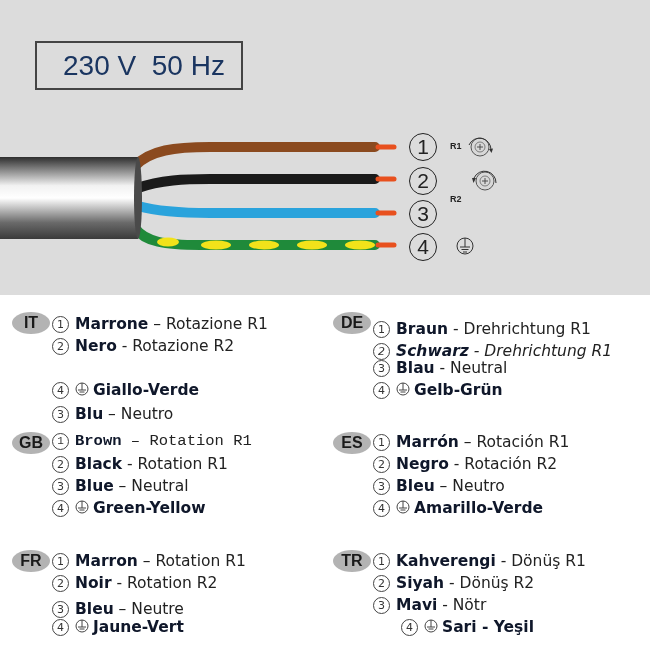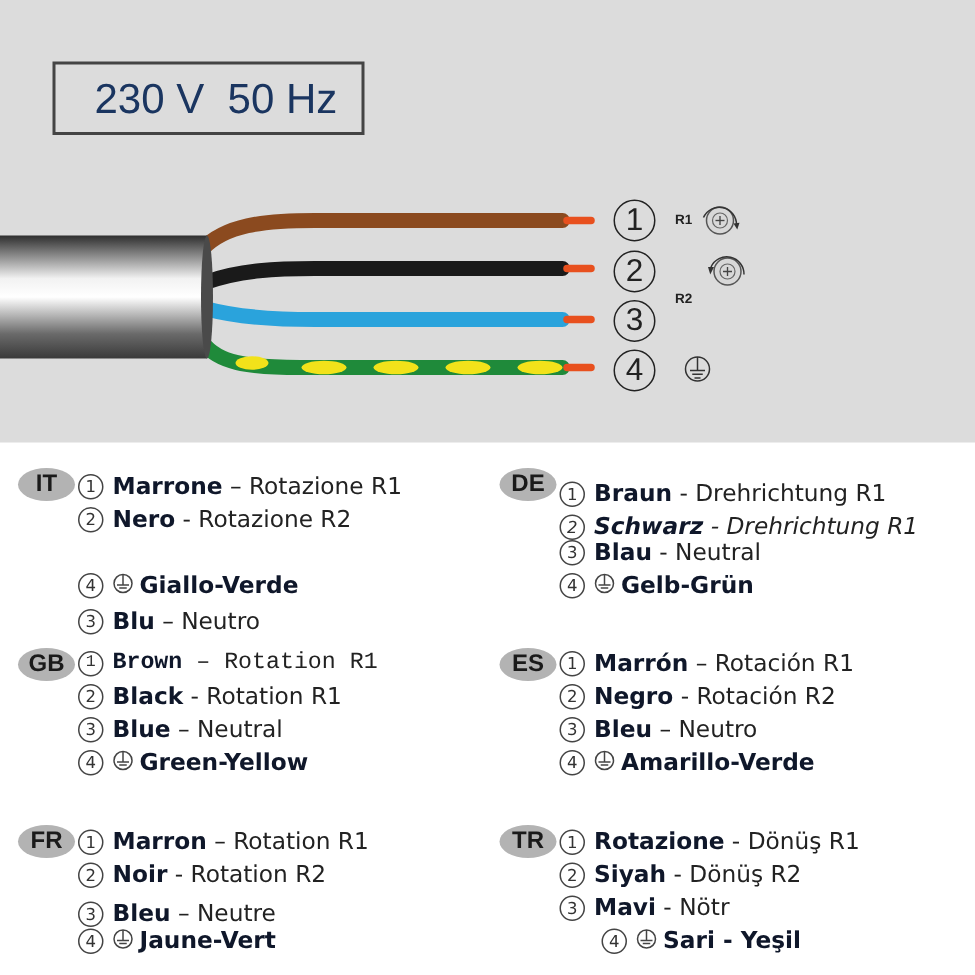--- a/index.html
+++ b/index.html
@@ -235,21 +235,21 @@
           <line x1="7" y1="1" x2="7" y2="8" stroke="#444" stroke-width="1"></line>
           <line x1="3" y1="8" x2="11" y2="8" stroke="#444" stroke-width="1"></line>
           <line x1="4.5" y1="10" x2="9.5" y2="10" stroke="#444" stroke-width="1"></line>
         </svg><span class="color-name">Jaune-Vert</span>
     </div>
   </div>
 
   <div class="block" style="left:333px; top:248px;">
     <div class="badge">TR</div>
     <div class="row" style="top:2px;">
-      <span class="circ">1</span><span class="color-name">Rotazione</span><span class="func"> - </span><span class="func">Dönüş R1</span>
+      <span class="circ">1</span><span class="color-name">Kahverengi</span><span class="func"> - </span><span class="func">Dönüş R1</span>
     </div>
     <div class="row" style="top:24px;">
       <span class="circ">2</span><span class="color-name">Siyah</span><span class="func"> - </span><span class="func">Dönüş R2</span>
     </div>
     <div class="row" style="top:46px;">
       <span class="circ">3</span><span class="color-name">Mavi</span><span class="func"> - </span><span class="func">Nötr</span>
     </div>
     <div class="row" style="top:68px;margin-left:28px;">
       <span class="circ">4</span><svg class="gnd" viewBox="0 0 14 14">
           <circle cx="7" cy="7" r="6" fill="none" stroke="#444" stroke-width="1"></circle>

